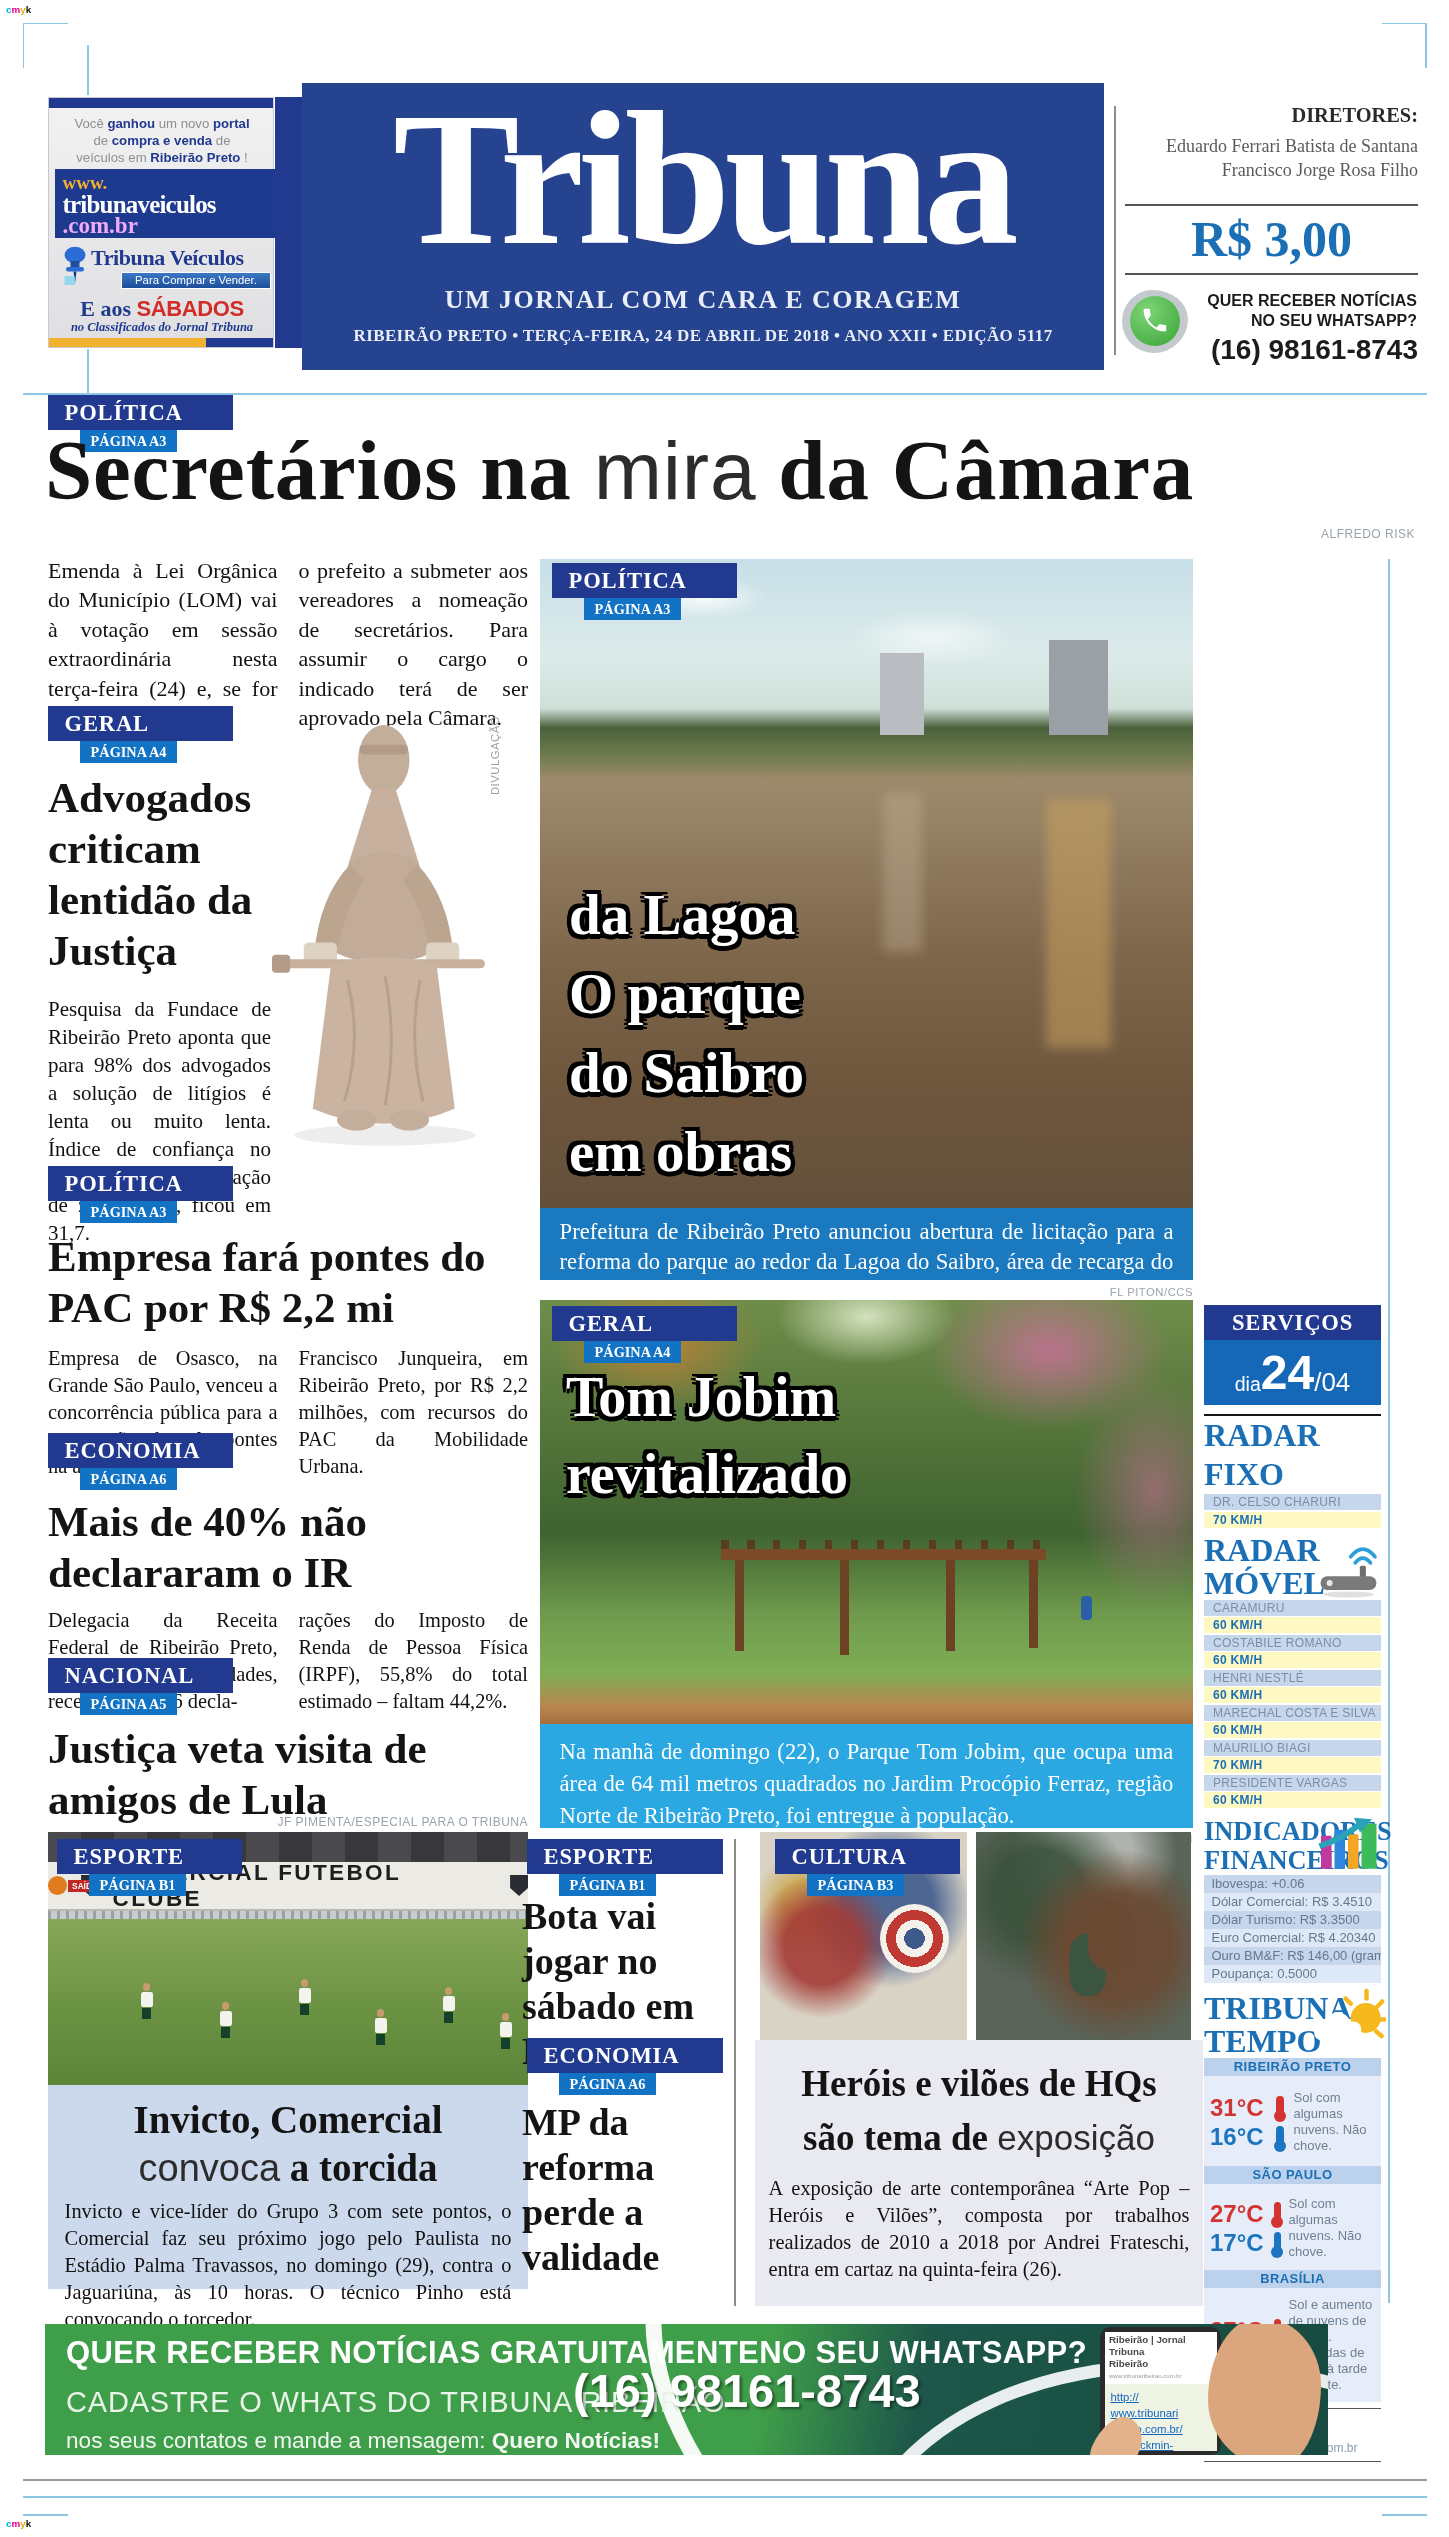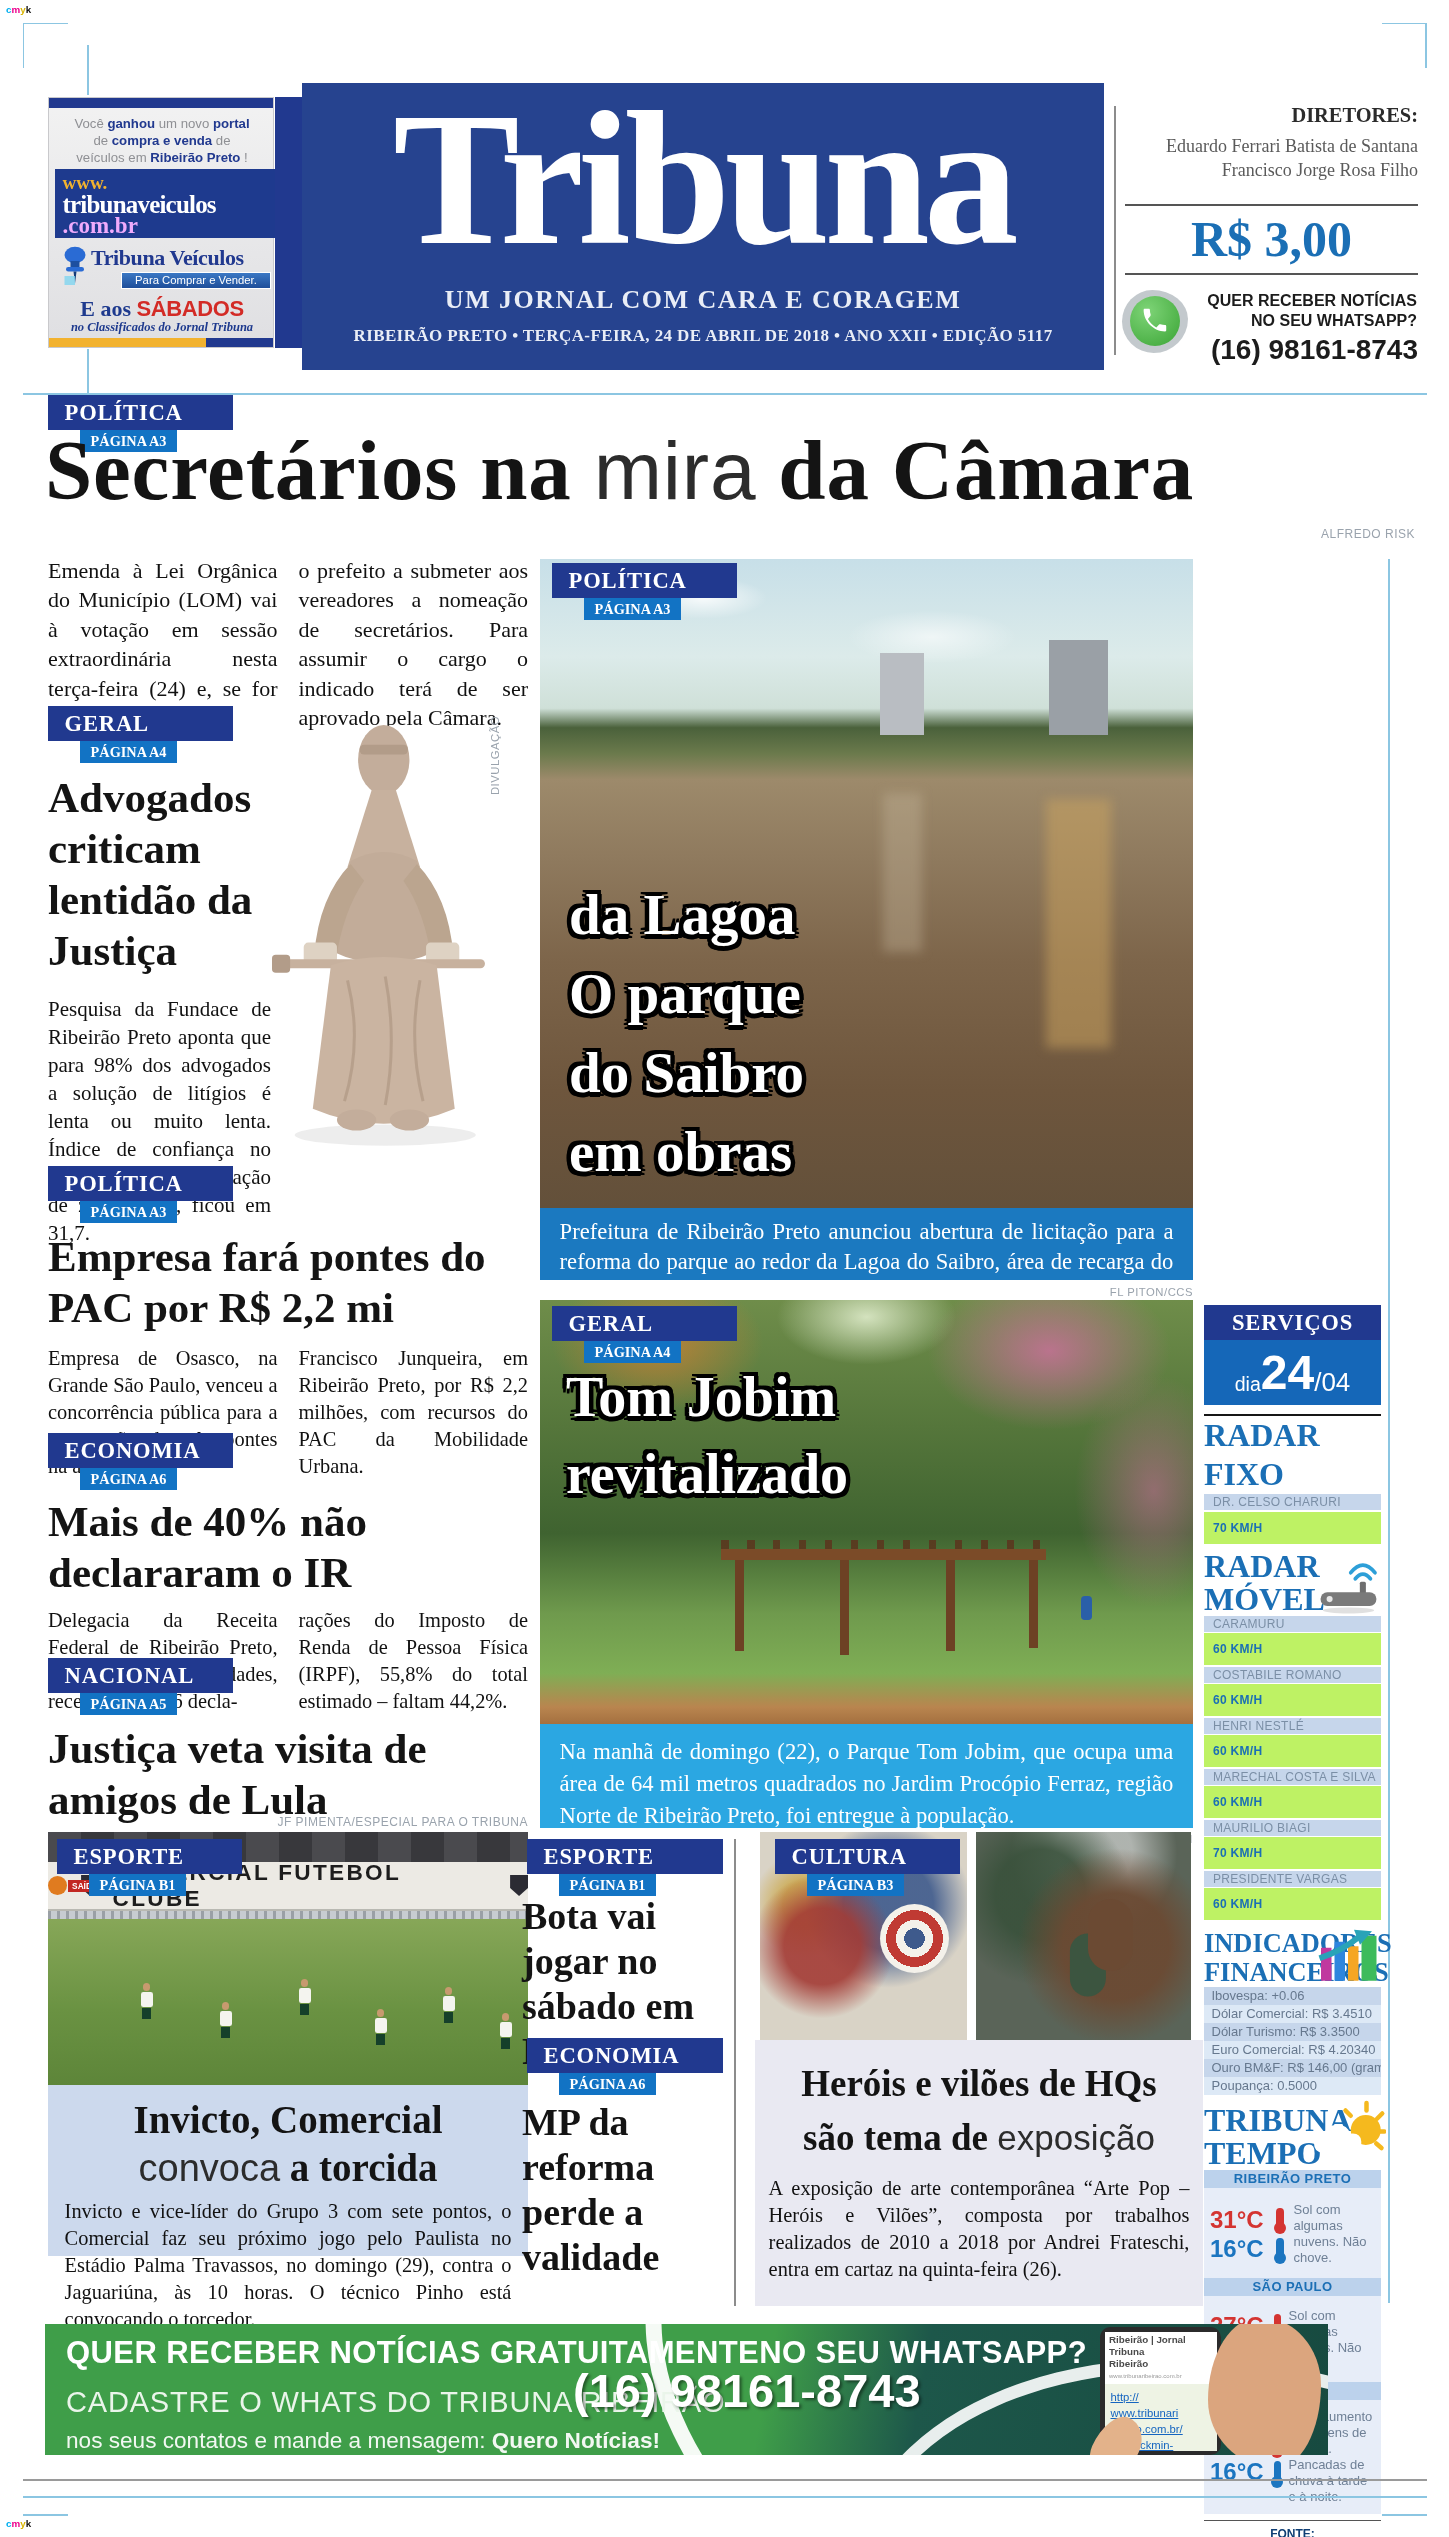--- a/index.html
+++ b/index.html
@@ -15,21 +15,21 @@
   .body-txt{font-family:"Liberation Serif",serif;color:#111;text-align:justify}
   .twocol{display:flex;gap:21px}
   .twocol>div{flex:1}
   .credit{font-family:"Liberation Sans",sans-serif;color:#9aa3ad;letter-spacing:0.5px}
   .outline{color:#fff;font-weight:bold;font-family:"Liberation Serif",serif;
     text-shadow:-3.8px -3.8px 0 #000,3.8px -3.8px 0 #000,-3.8px 3.8px 0 #000,3.8px 3.8px 0 #000,-4.5px 0 0 #000,4.5px 0 0 #000,0 -4.5px 0 #000,0 4.5px 0 #000}
   .capbar{color:#fff;font-family:"Liberation Serif",serif;box-sizing:border-box}
   
   .sb-title{color:#1b6fb5;font-family:"Liberation Serif",serif;font-weight:bold}
   .srow-n{background:#c6d6eb;color:#7b8fa6;font:12px/16px "Liberation Sans",sans-serif;padding:0 9px;letter-spacing:0.3px;margin-bottom:1.5px;overflow:hidden;white-space:nowrap}
-  .srow-s{background:#bef264;color:#1b6fb5;font:bold 12px/16px "Liberation Sans",sans-serif;padding:8px 9px;letter-spacing:0.3px;margin-bottom:1.5px}
+  .srow-s{background:#fef9c3;color:#1b6fb5;font:bold 12px/16px "Liberation Sans",sans-serif;padding:0 9px;letter-spacing:0.3px;margin-bottom:1.5px}
   .irow{font:13px/18px "Liberation Sans",sans-serif;color:#66788e;padding:0 7.5px;white-space:nowrap;overflow:hidden}
   .irow.alt{background:#c6d6eb}
   .irow.alt2{background:#dde9f6}
   .citybar{background:#bcd2ec;color:#1b6fb5;font:bold 13px/18px "Liberation Sans",sans-serif;text-align:center;letter-spacing:0.4px}
   .cityblock{background:#e7edf8}
   .temp-hot{color:#d43431;font:bold 24px/29px "Liberation Sans",sans-serif}
   .temp-cold{color:#1b75c0;font:bold 24px/29px "Liberation Sans",sans-serif}
   .desc{font:13px/16px "Liberation Sans",sans-serif;color:#6f8096}
   .thermo{display:inline-block;width:7.5px;height:22.6px;border-radius:3.8px;position:relative;vertical-align:middle}
   .thermo::after{content:"";position:absolute;left:-2.3px;bottom:-3.8px;width:12px;height:12px;border-radius:50%;background:inherit}
@@ -232,21 +232,21 @@
     <div class="player" style="left:450px;top:181px">
         <i class="ph"></i>
         <i class="pt"></i>
         <i class="pg"></i>
       </div>
   </div>
   <div class="abs" style="left:57px;top:1839px">
     <div class="tagbar">ESPORTE</div>
     <div class="pagebar">PÁGINA B1</div>
   </div>
-  <div class="abs" style="left:48px;top:2085px;width:480px;height:171px;background:#ccd9ed;box-sizing:border-box;padding:10.6px 16.6px">
+  <div class="abs" style="left:48px;top:2085px;width:480px;height:204px;background:#ccd9ed;box-sizing:border-box;padding:10.6px 16.6px">
     <div style="text-align:center;font-size:39px;line-height:48px">
       <span class="hl" style="display:block">Invicto, Comercial</span>
       <span style="display:block"><span class="lt" style="font-size:38px">convoca</span><span class="hl"> a torcida</span></span>
     </div>
     <div class="body-txt" style="margin-top:6px;font-size:20.4px;line-height:27px">Invicto e vice-líder do Grupo 3 com sete pontos, o Comercial faz seu próximo jogo pelo Paulista no Estádio Palma Travassos, no domingo (29), contra o Jaguariúna, às 10 horas. O técnico Pinho está convocando o torcedor.</div>
   </div>
 
   <div class="abs" style="left:540px;top:559px;width:653px;height:649px;overflow:hidden;background:
       radial-gradient(ellipse 91px 30px at 25% 6%,rgba(255,255,255,.85),rgba(255,255,255,0) 70%),
       radial-gradient(ellipse 121px 38px at 60% 12%,rgba(255,255,255,.6),rgba(255,255,255,0) 70%),

